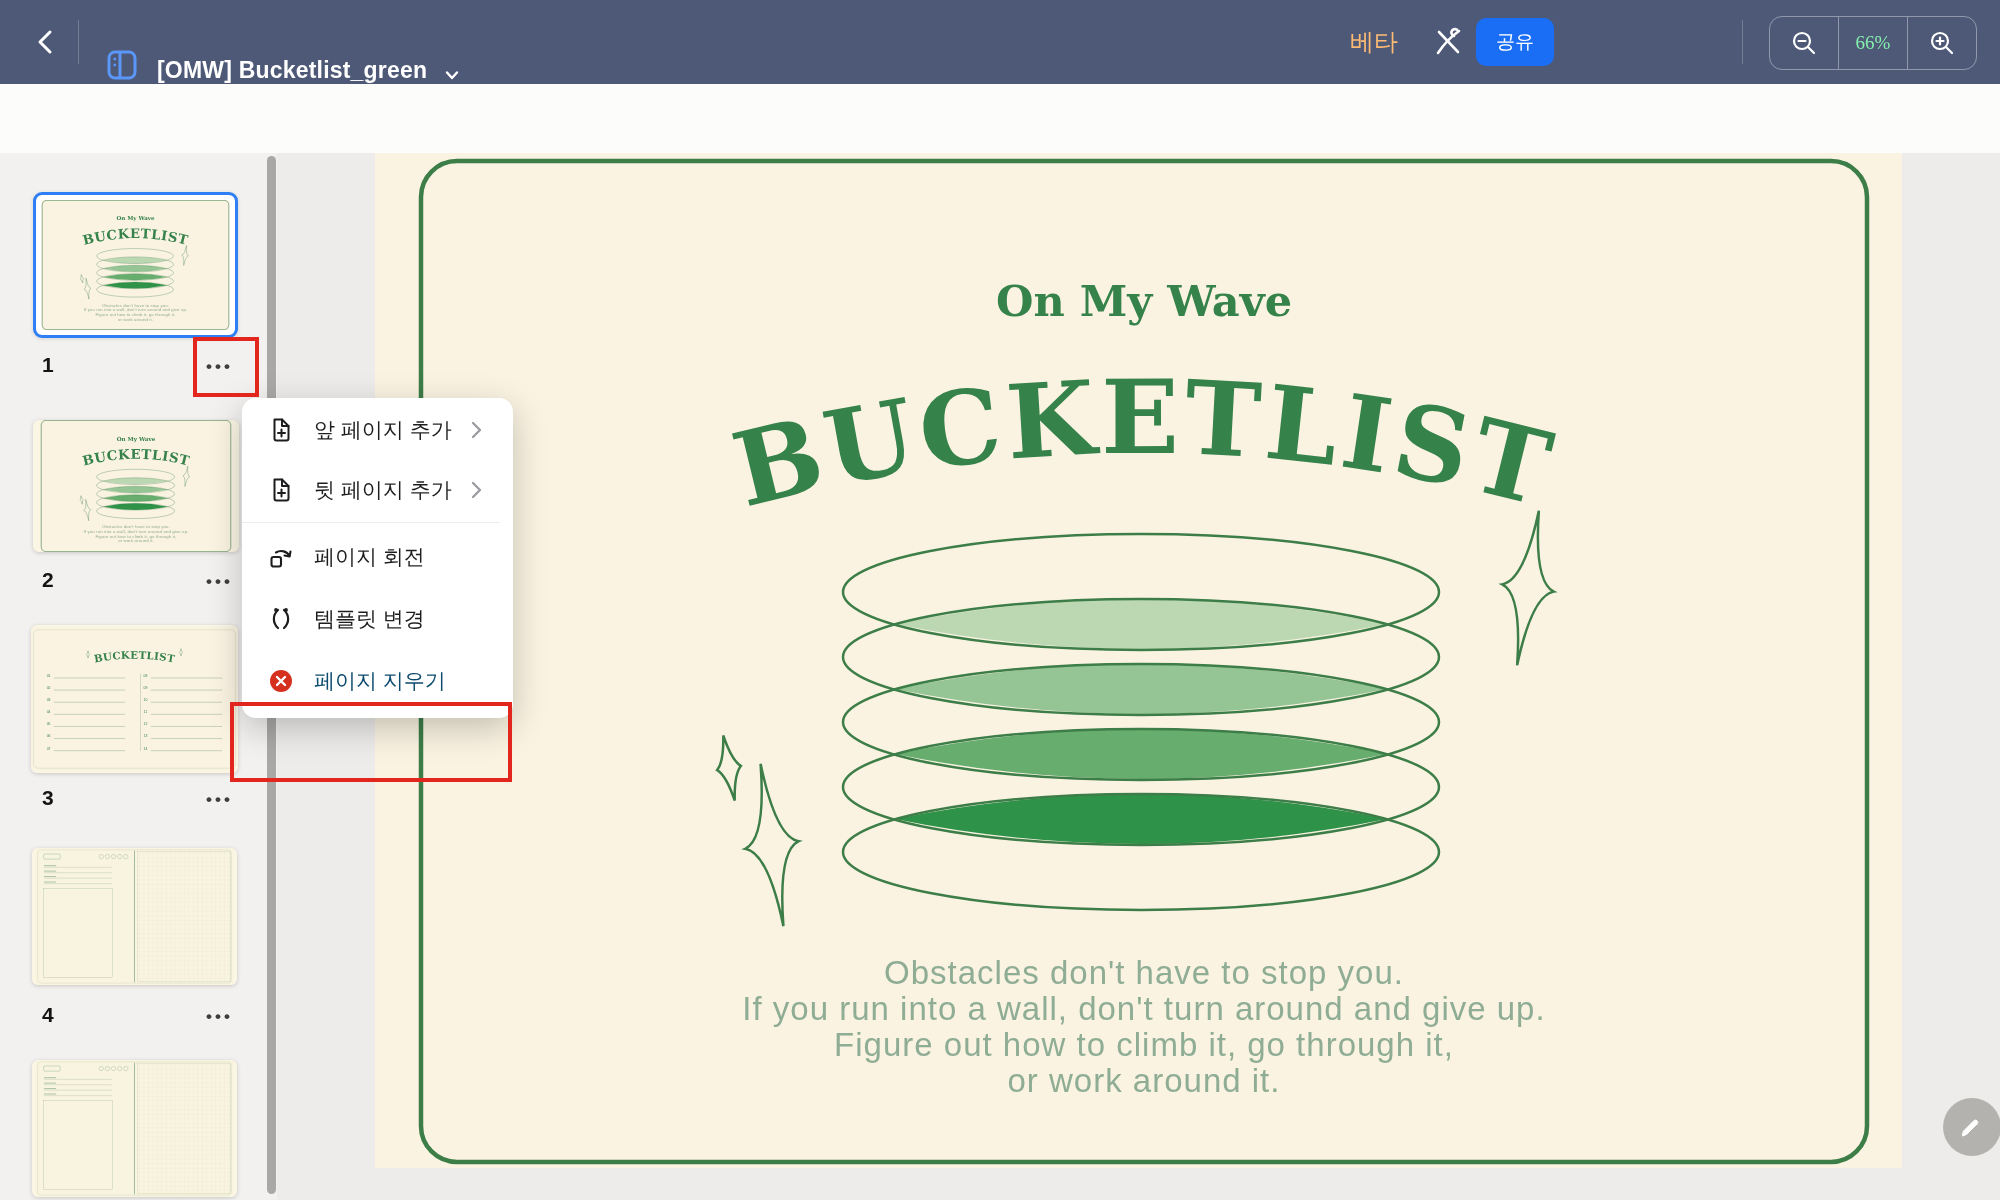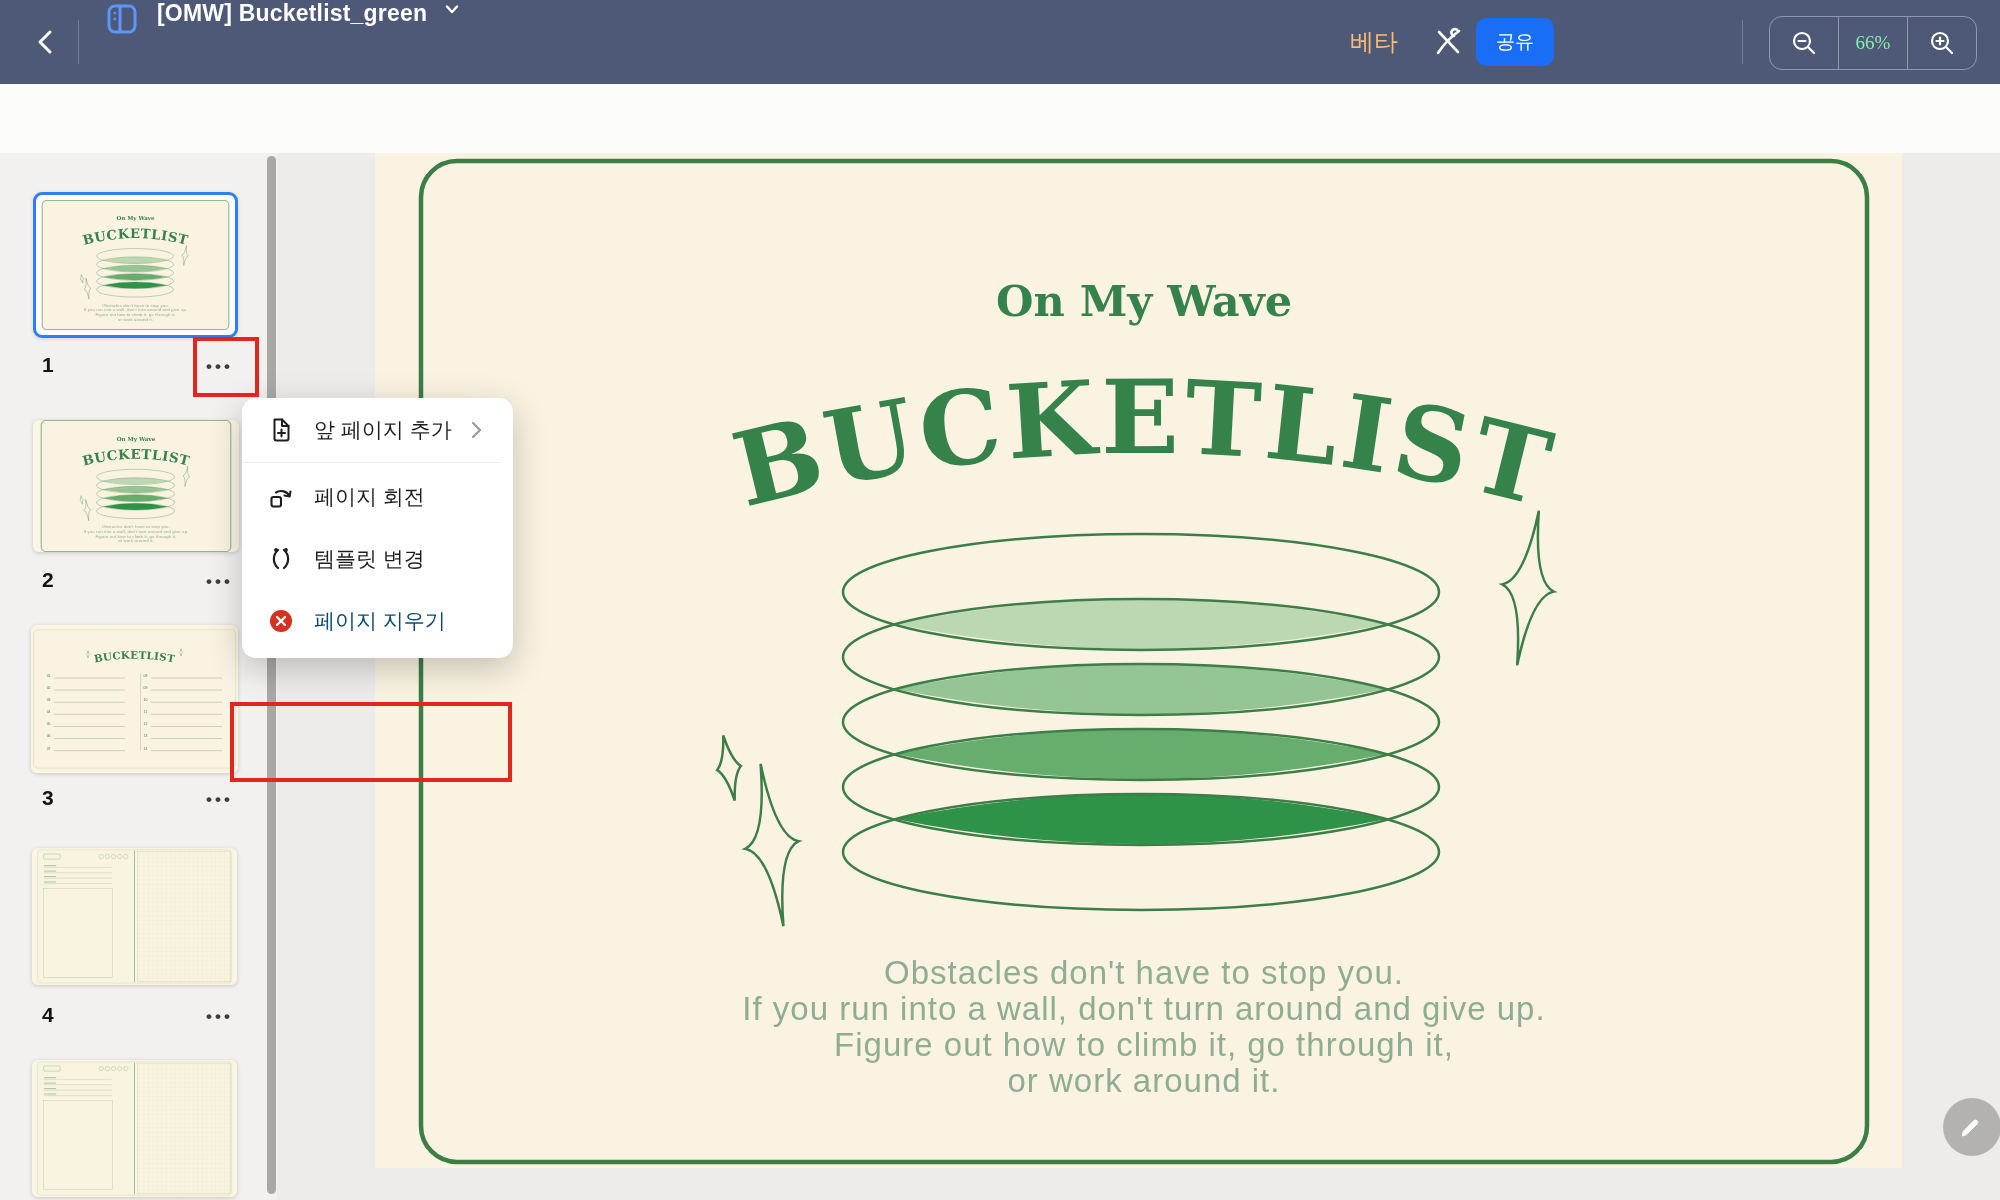--- a/index.html
+++ b/index.html
@@ -155,21 +155,21 @@
 
 <div class="app">
 
   <div class="abs header">
     <div class="abs" style="left:28px;top:24px;width:36px;height:36px;">
       <svg viewBox="0 0 36 36">
         <polyline points="22,8 12,18 22,28" fill="none" stroke="#fff" stroke-width="3" stroke-linecap="round" stroke-linejoin="round"></polyline>
       </svg>
     </div>
     <div class="abs hsep" style="left:78px;top:20px;height:44px;"></div>
-    <div class="abs" style="left:103px;top:0;height:84px;display:flex;align-items:flex-start;gap:16px;">
+    <div class="abs" style="left:103px;top:0;height:84px;display:flex;align-items:flex-end;gap:16px;">
       <svg width="38" height="38" viewBox="0 0 38 38">
         <rect x="6" y="6" width="26" height="26" rx="6" fill="none" stroke="#5b97f8" stroke-width="3"></rect>
         <line x1="17" y1="6" x2="17" y2="32" stroke="#5b97f8" stroke-width="3"></line>
         <line x1="10.5" y1="13" x2="13" y2="13" stroke="#5b97f8" stroke-width="2.5"></line>
         <line x1="10.5" y1="19" x2="13" y2="19" stroke="#5b97f8" stroke-width="2.5"></line>
       </svg>
       <span class="title">[OMW] Bucketlist_green</span>
       <svg width="18" height="18" viewBox="0 0 18 18">
         <polyline points="4,6.5 9,12 14,6.5" fill="none" stroke="#fff" stroke-width="2.4" stroke-linecap="round" stroke-linejoin="round"></polyline>
       </svg>
@@ -333,20 +333,34 @@
           <path d="M14 2.5 V9 H20.5"></path>
           <line x1="13.5" y1="12.5" x2="13.5" y2="19.5"></line>
           <line x1="10" y1="16" x2="17" y2="16"></line>
         </g>
       </svg>
       <span class="mlabel">앞 페이지 추가</span>
       <svg width="20" height="26" viewBox="0 0 20 26">
         <polyline points="7,6 14,13 7,20" fill="none" stroke="#9a9aa0" stroke-width="2.3" stroke-linecap="round" stroke-linejoin="round"></polyline>
       </svg>
     </div>
+    <div class="mrow">
+      <svg class="micon" viewBox="0 0 26 26">
+        <g fill="none" stroke="#1d1d1f" stroke-width="2" stroke-linejoin="round" stroke-linecap="round">
+          <path d="M6.5 2.5 H14 L20.5 9 V21.5 A2 2 0 0 1 18.5 23.5 H8.5 A2 2 0 0 1 6.5 21.5 Z"></path>
+          <path d="M14 2.5 V9 H20.5"></path>
+          <line x1="13.5" y1="12.5" x2="13.5" y2="19.5"></line>
+          <line x1="10" y1="16" x2="17" y2="16"></line>
+        </g>
+      </svg>
+      <span class="mlabel">뒷 페이지 추가</span>
+      <svg width="20" height="26" viewBox="0 0 20 26">
+        <polyline points="7,6 14,13 7,20" fill="none" stroke="#9a9aa0" stroke-width="2.3" stroke-linecap="round" stroke-linejoin="round"></polyline>
+      </svg>
+    </div>
     <div class="mdiv"></div>
     <div class="mrow tall">
       <svg class="micon" viewBox="0 0 26 26">
         <g fill="none" stroke="#1d1d1f" stroke-width="2.1" stroke-linecap="round" stroke-linejoin="round">
           <rect x="3.5" y="13" width="9.5" height="9.5" rx="2"></rect>
           <path d="M8 8.5 a9 8 0 0 1 13.5 3.5"></path>
           <polyline points="22.5,7.5 21.5,12.5 16.5,11.5"></polyline>
         </g>
       </svg>
       <span class="mlabel">페이지 회전</span>

